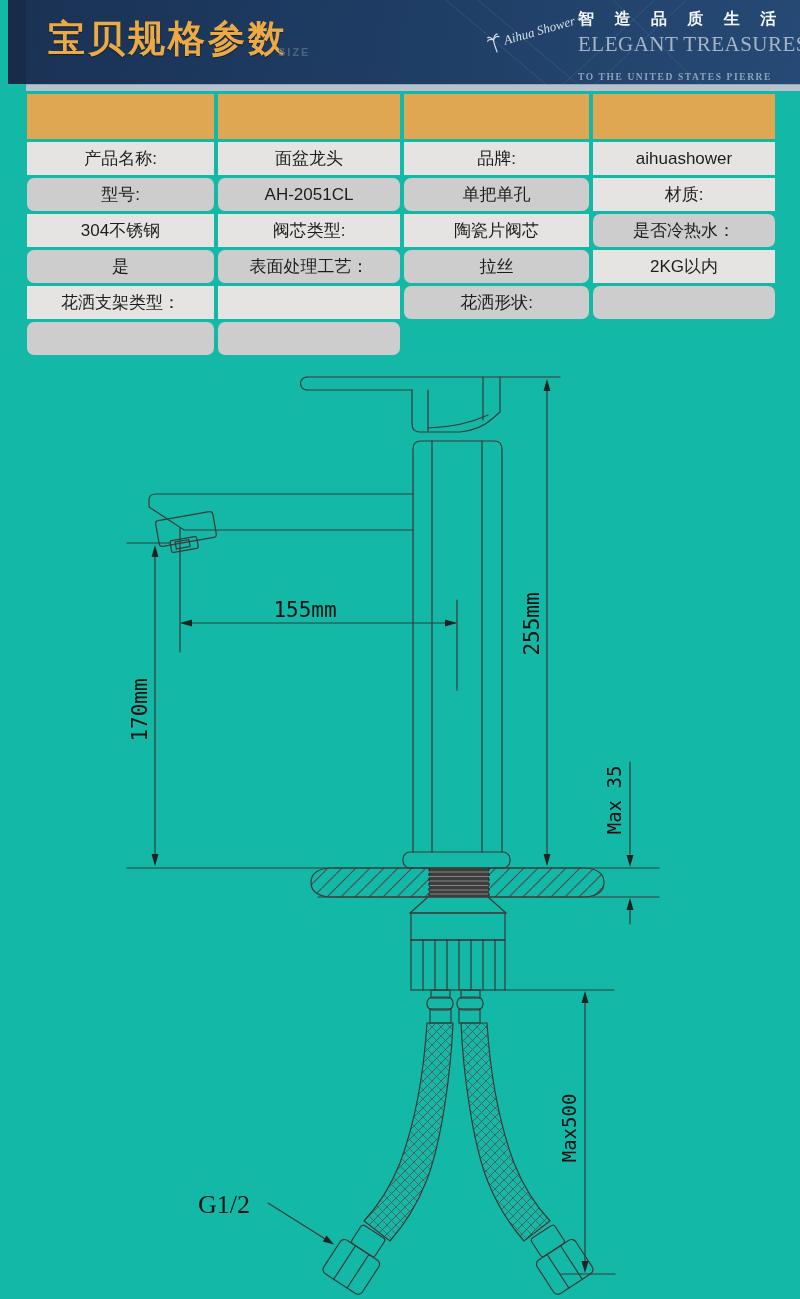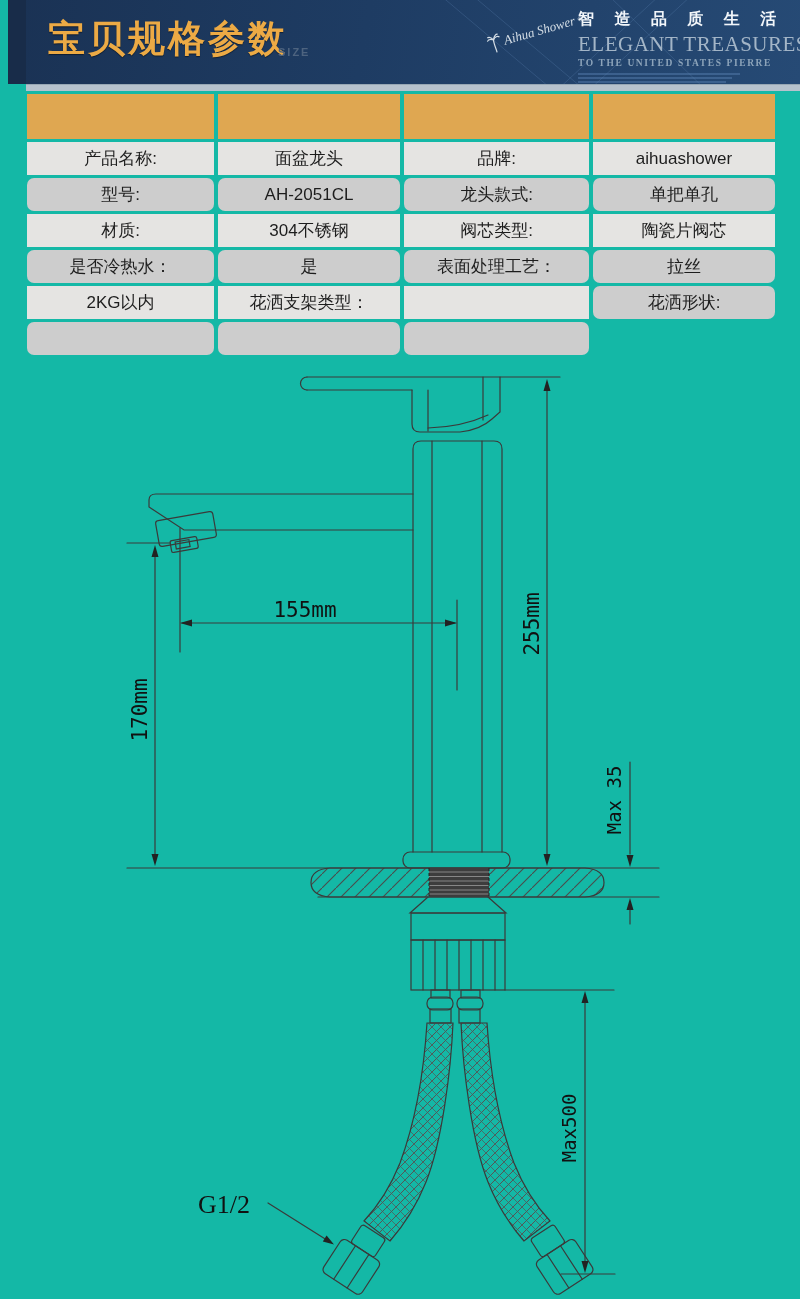--- a/index.html
+++ b/index.html
@@ -17,21 +17,21 @@
           letter-spacing:2px;font-weight:bold;}
   .banner-logo{position:absolute;left:478px;top:22px;transform:rotate(-16deg);
           color:#d5dee6;font-family:"Liberation Serif",serif;font-style:italic;
           font-size:13px;white-space:nowrap;display:flex;align-items:center;gap:3px;}
   .banner-logo sup{font-size:7px;font-style:normal;}
   .banner-right{position:absolute;left:570px;top:9px;width:215px;}
   .slogan-cn{font-size:16px;font-weight:bold;letter-spacing:8px;color:#f2f6fa;white-space:nowrap;}
   .slogan-en{font-family:"Liberation Serif",serif;font-size:21px;color:#a3b5c7;
           margin-top:2px;letter-spacing:0.5px;white-space:nowrap;}
   .slogan-sub{font-family:"Liberation Serif",serif;font-size:9.5px;font-weight:bold;
-          color:#8da4ba;letter-spacing:1.6px;margin-top:1px;white-space:nowrap;}
+          color:#8da4ba;letter-spacing:1.6px;margin-top:15px;white-space:nowrap;}
   .fineprint{margin-top:5px;}
   .fineprint i{display:block;height:2px;background:rgba(90,130,180,.45);margin-top:2px;}
   .gray-strip{position:absolute;left:26px;top:84px;width:774px;height:7px;
           background:#b6c2cd;border-top:1px solid #97a7b4;box-sizing:border-box;}
 
   
   .spec-table{position:absolute;left:27px;top:94px;width:748px;}
   .spec-header,.spec-body{display:grid;grid-template-columns:187px 182px 185px 182px;column-gap:4px;}
   .spec-header .hcell{height:45px;background:#dfa751;}
   .spec-body{margin-top:3px;row-gap:3px;}
@@ -102,21 +102,20 @@
       <div class="hcell"></div>
       <div class="hcell"></div>
     </div>
     <div class="spec-body" id="specBody">
         <div class="cell light">产品名称:</div>
         <div class="cell light">面盆龙头</div>
         <div class="cell light">品牌:</div>
         <div class="cell light">aihuashower</div>
         <div class="cell dark">型号:</div>
         <div class="cell dark">AH-2051CL</div>
-        <div class="cell dark">龙头款式:</div>
         <div class="cell dark">单把单孔</div>
         <div class="cell light">材质:</div>
         <div class="cell light">304不锈钢</div>
         <div class="cell light">阀芯类型:</div>
         <div class="cell light">陶瓷片阀芯</div>
         <div class="cell dark">是否冷热水：</div>
         <div class="cell dark">是</div>
         <div class="cell dark">表面处理工艺：</div>
         <div class="cell dark">拉丝</div>
         <div class="cell light">2KG以内</div>

